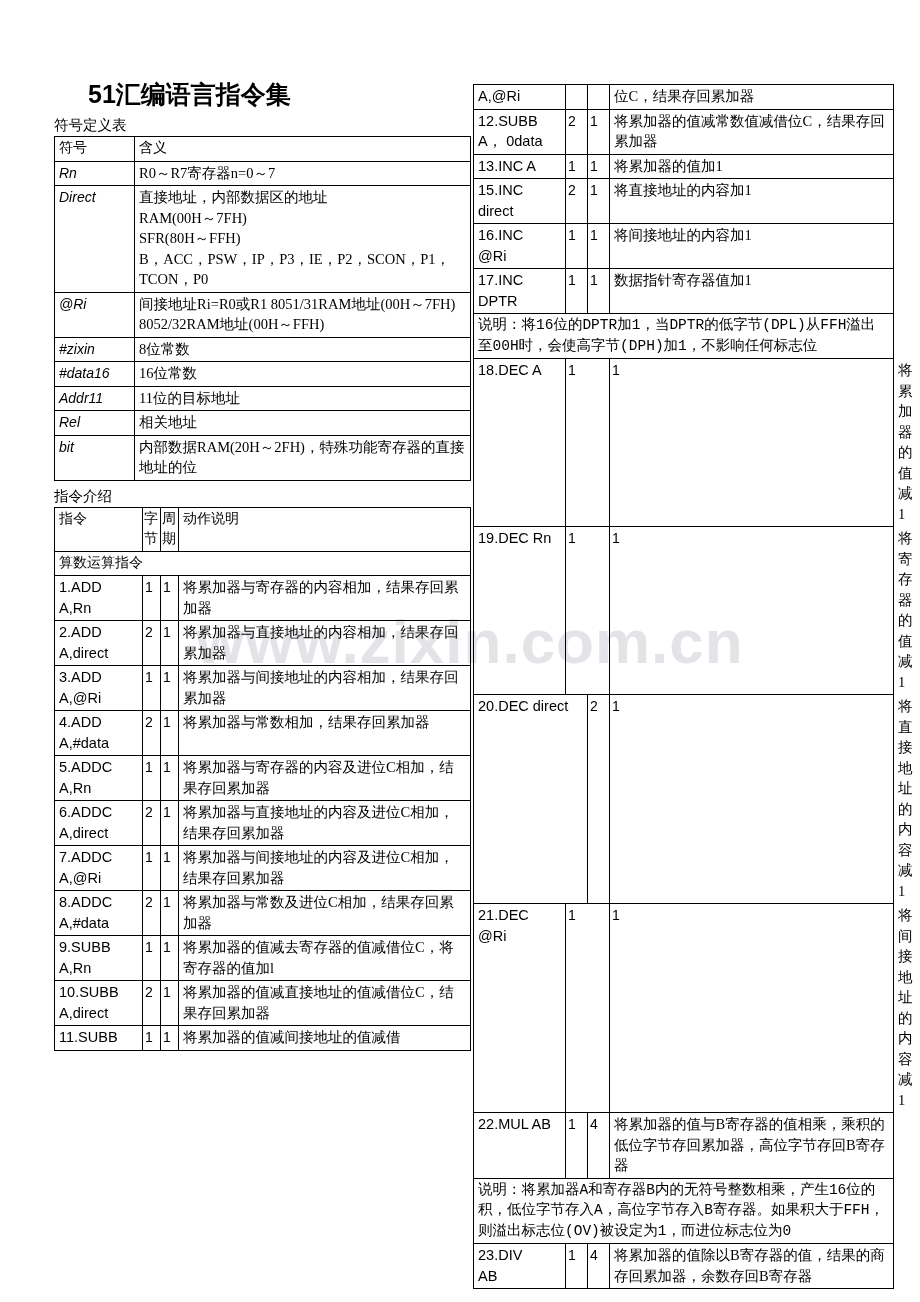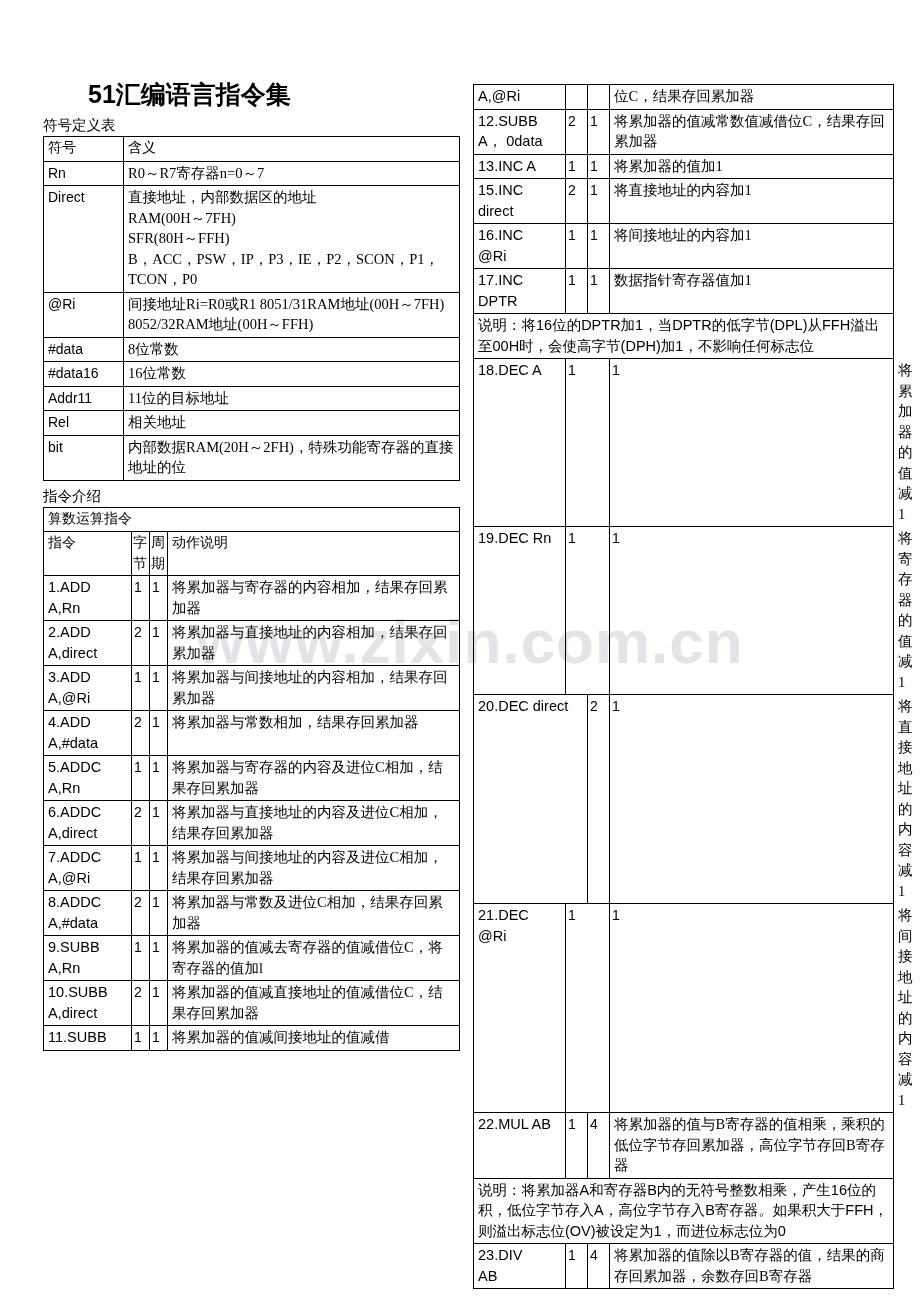--- a/index.html
+++ b/index.html
@@ -33,21 +33,21 @@
     pointer-events: none;
     line-height: 72px;
   }
 
   
   .col {
     position: absolute;
     top: 0;
     z-index: 2;
   }
-  #left-col  { left: 43px;  width: 416px; }
+  #left-col  { left: 54px;  width: 416px; }
   #right-col { left: 473px; width: 420px; }
 
   
   #doc-title {
     margin: 0;
     padding: 0;
     position: absolute;
     left: 88px;
     top: 78px;
     font-size: 25px;
@@ -74,28 +74,28 @@
   }
   table.doc td, table.doc th {
     border: 1px solid #000000;
     padding: 1px 4px 2px 4px;
     vertical-align: top;
     text-align: left;
     font-weight: normal;
     line-height: 20.5px;
   }
   .ctr { text-align: center; margin-left: 8px; }
-  .sans { font-family: "Liberation Sans", sans-serif; }
+  .sans { font-family: "Liberation Sans", sans-serif; font-style: italic; }
   .serif { font-family: "Liberation Serif", "DejaVu Serif", serif; }
   .desc { font-family: "Liberation Serif", "DejaVu Serif", serif; font-size: 14.5px; }
   .mono-code { font-family: "Liberation Sans", sans-serif; font-size: 14.5px; }
   .num { text-align: right; padding-right: 3px; font-family: "Liberation Sans", sans-serif;}
   .numc { text-align: center; font-family: "Liberation Sans", sans-serif;}
   .note {
-    font-family: Liberation Sans, sans-serif;
+    font-family: Liberation Mono, monospace;
     font-size: 14.5px;
     line-height: 21px;
   }
   p.l { margin: 0; }
 
   
   #sym-table col.c1 { width: 80px; }
   #sym-table col.c2 { width: 336px; }
 
   
@@ -148,21 +148,21 @@
             <p class="l">B，ACC，PSW，IP，P3，IE，P2，SCON，P1，TCON，P0</p>
           </td>
         </tr>
         <tr>
           <td class="sans">@Ri</td>
           <td class="desc">
             <p class="l">间接地址Ri=R0或R1        8051/31RAM地址(00H～7FH) 8052/32RAM地址(00H～FFH)</p>
           </td>
         </tr>
         <tr>
-          <td class="sans">#data</td>
+          <td class="sans">#zixin</td>
           <td class="desc">
             <p class="l">8位常数</p>
           </td>
         </tr>
         <tr>
           <td class="sans">#data16</td>
           <td class="desc">
             <p class="l">16位常数</p>
           </td>
         </tr>
@@ -193,27 +193,27 @@
 
   <table class="doc" id="instr-left">
     <colgroup>
         <col class="c1">
         <col class="c2">
         <col class="c3">
         <col class="c4">
       </colgroup>
     <tbody id="instr-left-body">
         <tr>
-          <td colspan="4" class="serif">算数运算指令</td>
-        </tr>
-        <tr>
           <th class="ctr serif">指令</th>
           <th class="ctr serif" style="padding:1px 1px;">字<br>节</th>
           <th class="ctr serif" style="padding:1px 1px;">周<br>期</th>
           <th class="ctr serif">动作说明</th>
+        </tr>
+        <tr>
+          <td colspan="4" class="serif">算数运算指令</td>
         </tr>
         <tr>
           <td class="mono-code">1.ADD<br>A,Rn</td>
           <td class="num" style="padding:1px 2px;">1</td>
           <td class="num" style="padding:1px 2px;">1</td>
           <td class="desc">将累加器与寄存器的内容相加，结果存回累加器</td>
         </tr>
         <tr>
           <td class="mono-code">2.ADD<br>A,direct</td>
           <td class="num" style="padding:1px 2px;">2</td>

